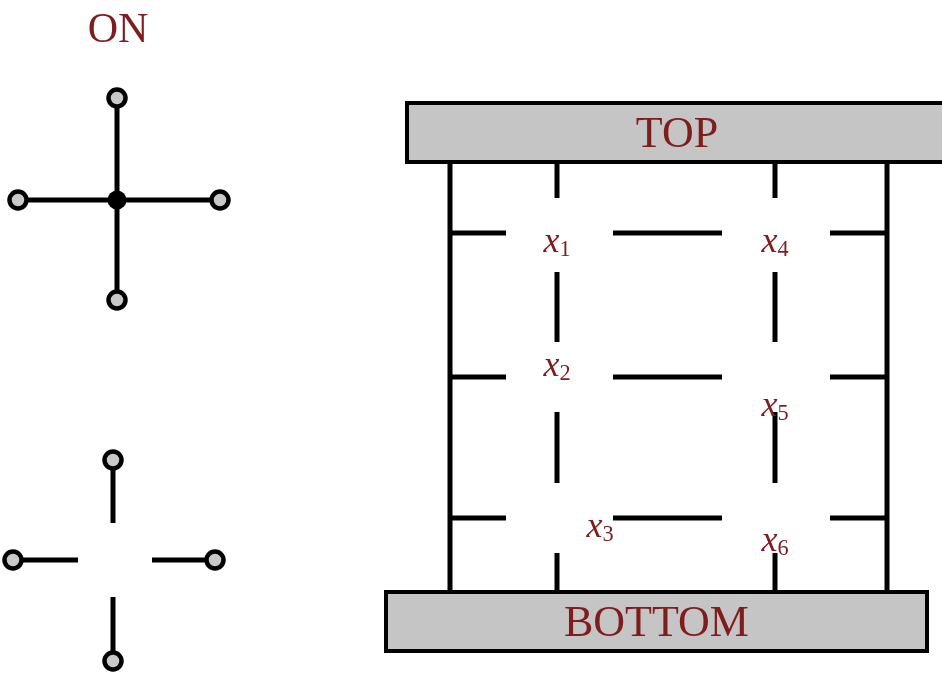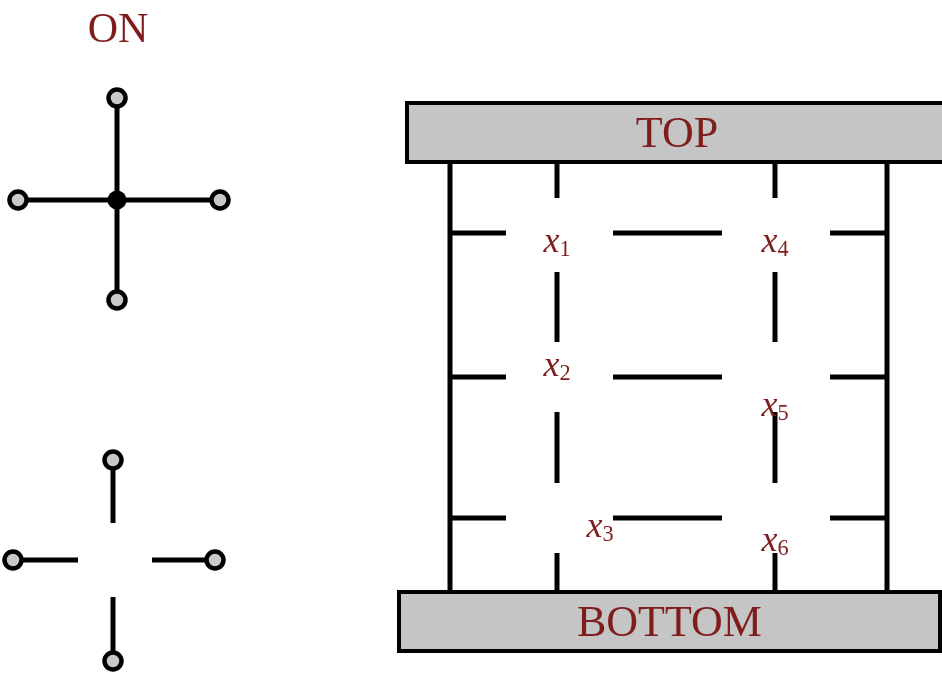--- a/index.html
+++ b/index.html
@@ -28,21 +28,21 @@
   .bar{
     position:absolute;
     box-sizing:border-box;
     background:var(--bar-fill);
     border:4px solid var(--line);
     display:flex;align-items:center;justify-content:center;
     font-size:44px;
     line-height:1;
   }
   .bar.top{left:405px;top:101px;width:544px;height:63px;}
-  .bar.bottom{left:397px;top:590px;width:545px;height:63px;}
+  .bar.bottom{left:384px;top:590px;width:545px;height:63px;}
   .switch-label{
     position:absolute;
     transform:translate(-50%,-50%);
     font-size:36px;
     line-height:1;
     white-space:nowrap;
   }
   .switch-label .base{font-style:italic;}
   .switch-label sub{
     font-size:0.62em;

